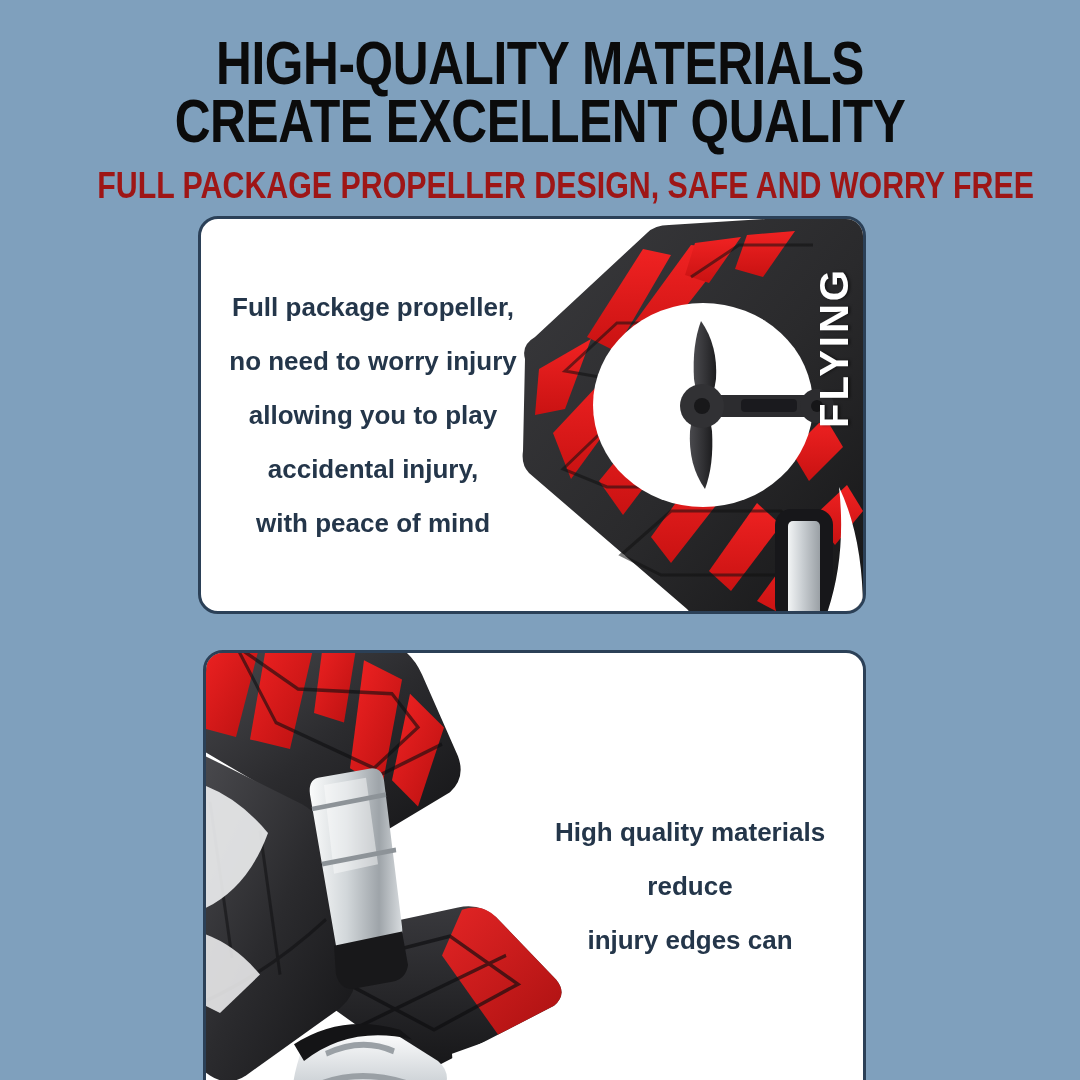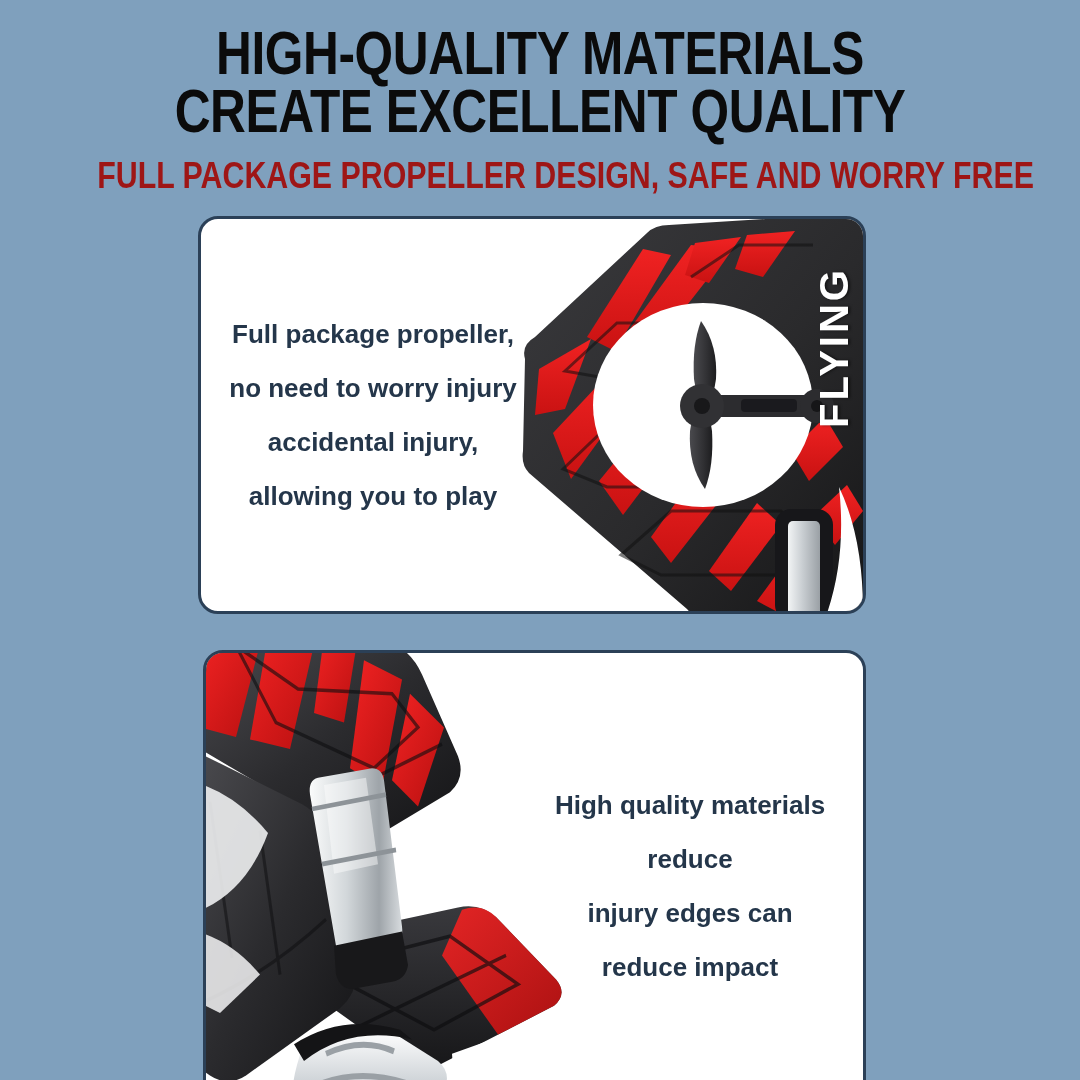--- a/index.html
+++ b/index.html
@@ -13,21 +13,21 @@
     font-family: "Liberation Sans", sans-serif;
     overflow: hidden;
     position: relative;
   }
 
   
   .header {
     position: absolute;
     top: 0; left: 0;
     width: 1080px;
-    padding-top: 24px;
+    padding-top: 34px;
     text-align: center;
   }
   .headline {
     color: #0b0b0b;
     font-family: "Liberation Sans Narrow", "Liberation Sans", sans-serif;
     font-weight: 700;
     font-size: 62px;
     line-height: 0.93;
     letter-spacing: -0.5px;
     transform: scaleX(0.80);
@@ -149,22 +149,23 @@
   </div>
   <div class="subline">FULL PACKAGE PROPELLER DESIGN, SAFE AND WORRY FREE</div>
 </div>
 
 <div class="card" id="card-top">
   <div class="card-inner">
 
     <div class="copy" id="copy-top">
       <span class="ln">Full package propeller,</span>
       <span class="ln">no need to worry injury</span>
+      <span class="ln">allowing you to play</span>
       <span class="ln">accidental injury,</span>
-      <span class="ln">allowing you to play</span>
+      <span class="ln">with peace of mind</span>
     </div>
 
     <div class="art-top">
       <svg class="art-svg" viewBox="0 0 368 392" preserveAspectRatio="none">
         <defs>
           <linearGradient id="blkG" x1="0" y1="0" x2="1" y2="1">
             <stop offset="0%" stop-color="#3a3a3d"></stop>
             <stop offset="55%" stop-color="#2a2a2c"></stop>
             <stop offset="100%" stop-color="#161617"></stop>
           </linearGradient>
@@ -322,17 +323,16 @@
         </g>
 
         <path d="M 246 334 L 360 300 L 360 400 L 224 400 Q 250 368 246 334 Z" fill="#ffffff"></path>
       </svg>
     </div>
 
     <div class="copy" id="copy-bottom">
       <span class="ln">High quality materials</span>
       <span class="ln">reduce</span>
       <span class="ln">injury edges can</span>
-      <span class="ln">reduce impact</span>
     </div>
 
   </div>
 </div>
 
 </body></html>

